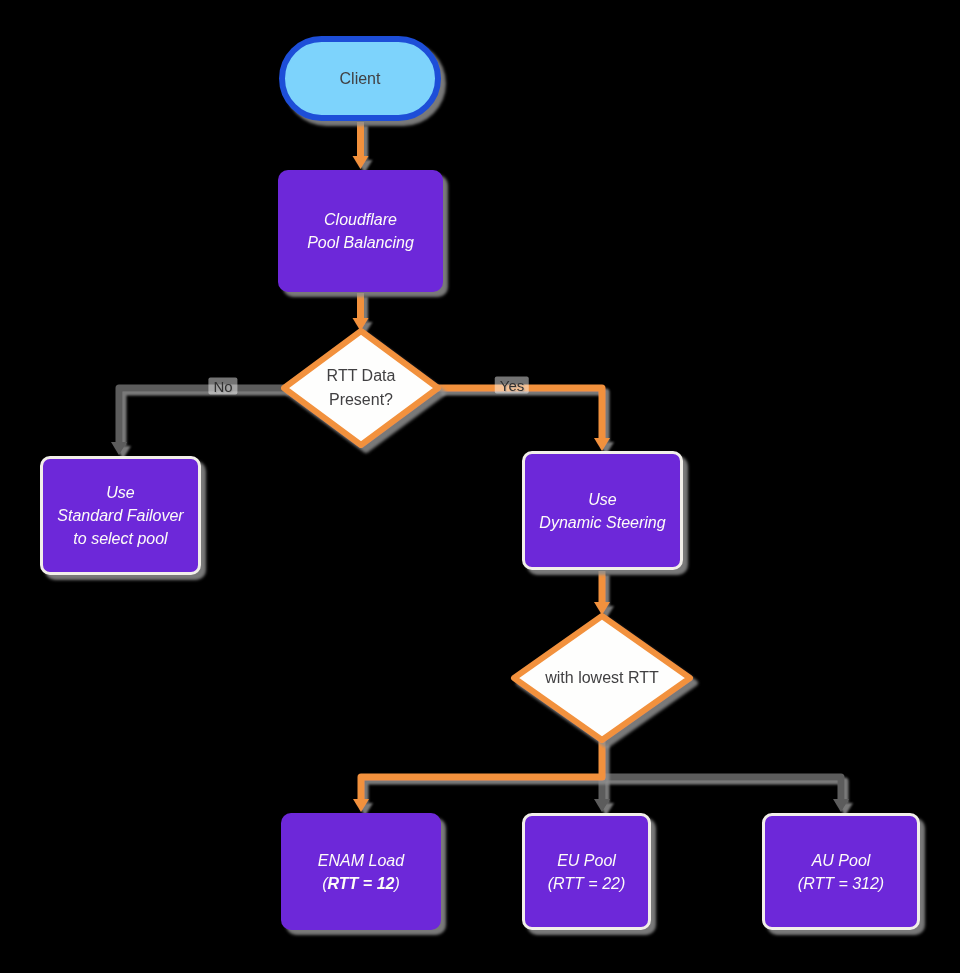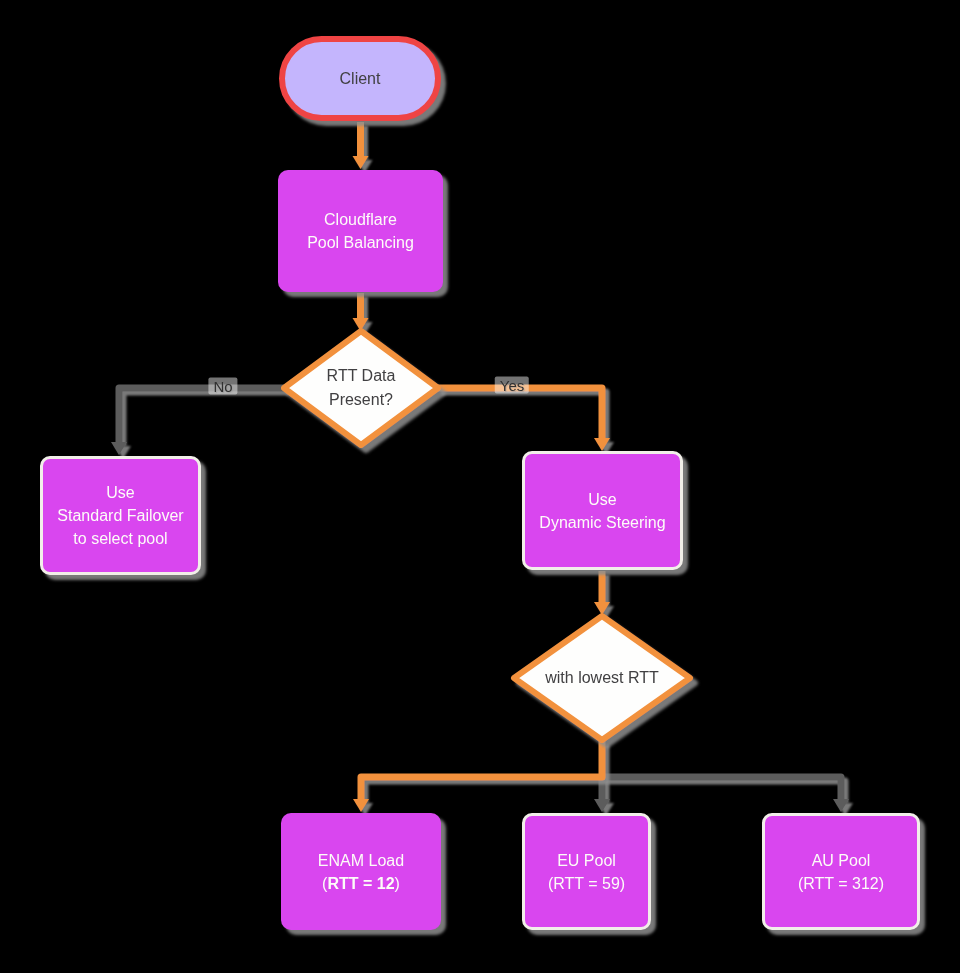--- a/index.html
+++ b/index.html
@@ -25,30 +25,31 @@
     position: absolute;
     box-sizing: border-box;
     display: flex;
     flex-direction: column;
     align-items: center;
     justify-content: center;
     text-align: center;
     border-radius: 10px;
   }
   .orange-box {
-    background: #d946ef;
+    background: #6d28d9;
     color: #FDFCF8;
     box-shadow: 5px 5px 3px rgba(142,142,142,0.85);
+    font-style: italic;
   }
   .light-border {
     border: 3px solid #F2EFE9;
   }
   .stadium {
-    background: #c4b5fd;
-    border: 6px solid #ef4444;
+    background: #7dd3fc;
+    border: 6px solid #1d4ed8;
     border-radius: 44px;
     color: #414042;
     box-shadow: 5px 5px 3px rgba(142,142,142,0.85);
   }
   .node-line {
     font-size: 16px;
     line-height: 23px;
     white-space: nowrap;
   }
   .bold { font-weight: bold; }
@@ -152,21 +153,21 @@
     <div>with lowest RTT</div>
   </div>
 
   <div class="node orange-box" style="left:281px; top:813px; width:160px; height:117px;">
     <div class="node-line">ENAM Load</div>
     <div class="node-line"><span>(</span><span class="bold">RTT = 12</span><span>)</span></div>
   </div>
 
   <div class="node orange-box light-border" style="left:522px; top:813px; width:129px; height:117px;">
     <div class="node-line">EU Pool</div>
-    <div class="node-line">(RTT = 59)</div>
+    <div class="node-line">(RTT = 22)</div>
   </div>
 
   <div class="node orange-box light-border" style="left:762px; top:813px; width:158px; height:117px;">
     <div class="node-line">AU Pool</div>
     <div class="node-line">(RTT = 312)</div>
   </div>
 
 </div>
 
 </body></html>

